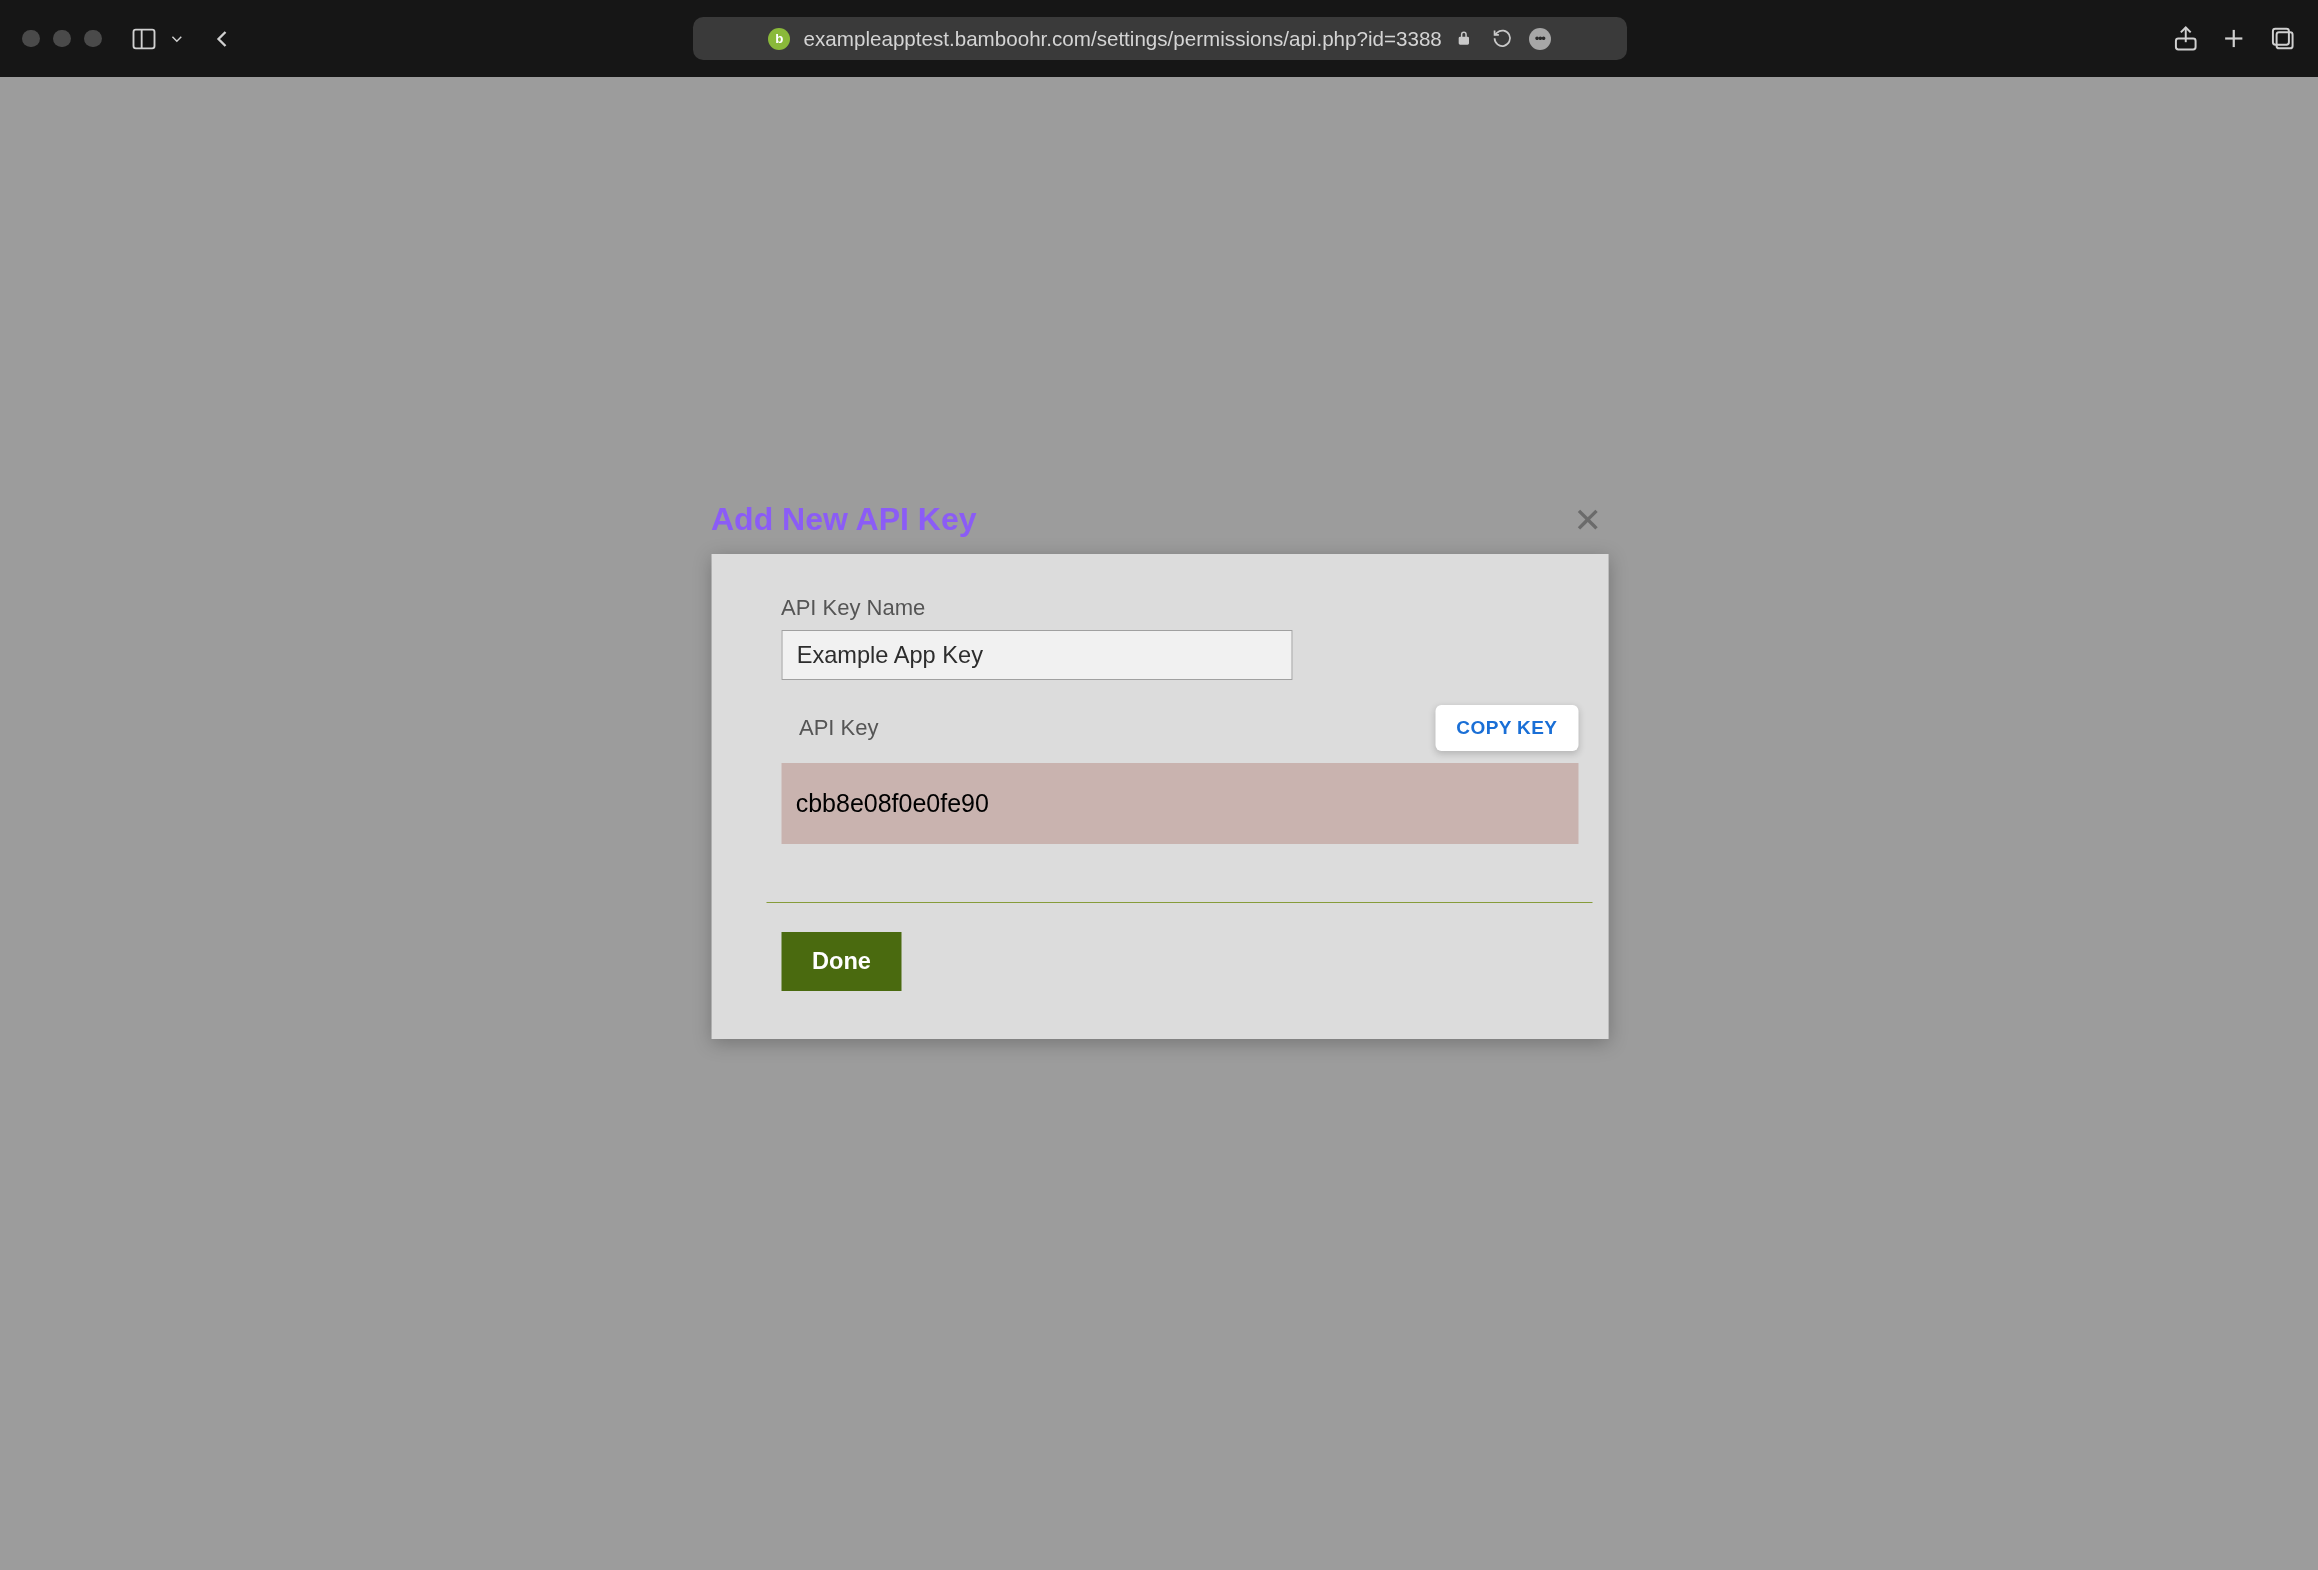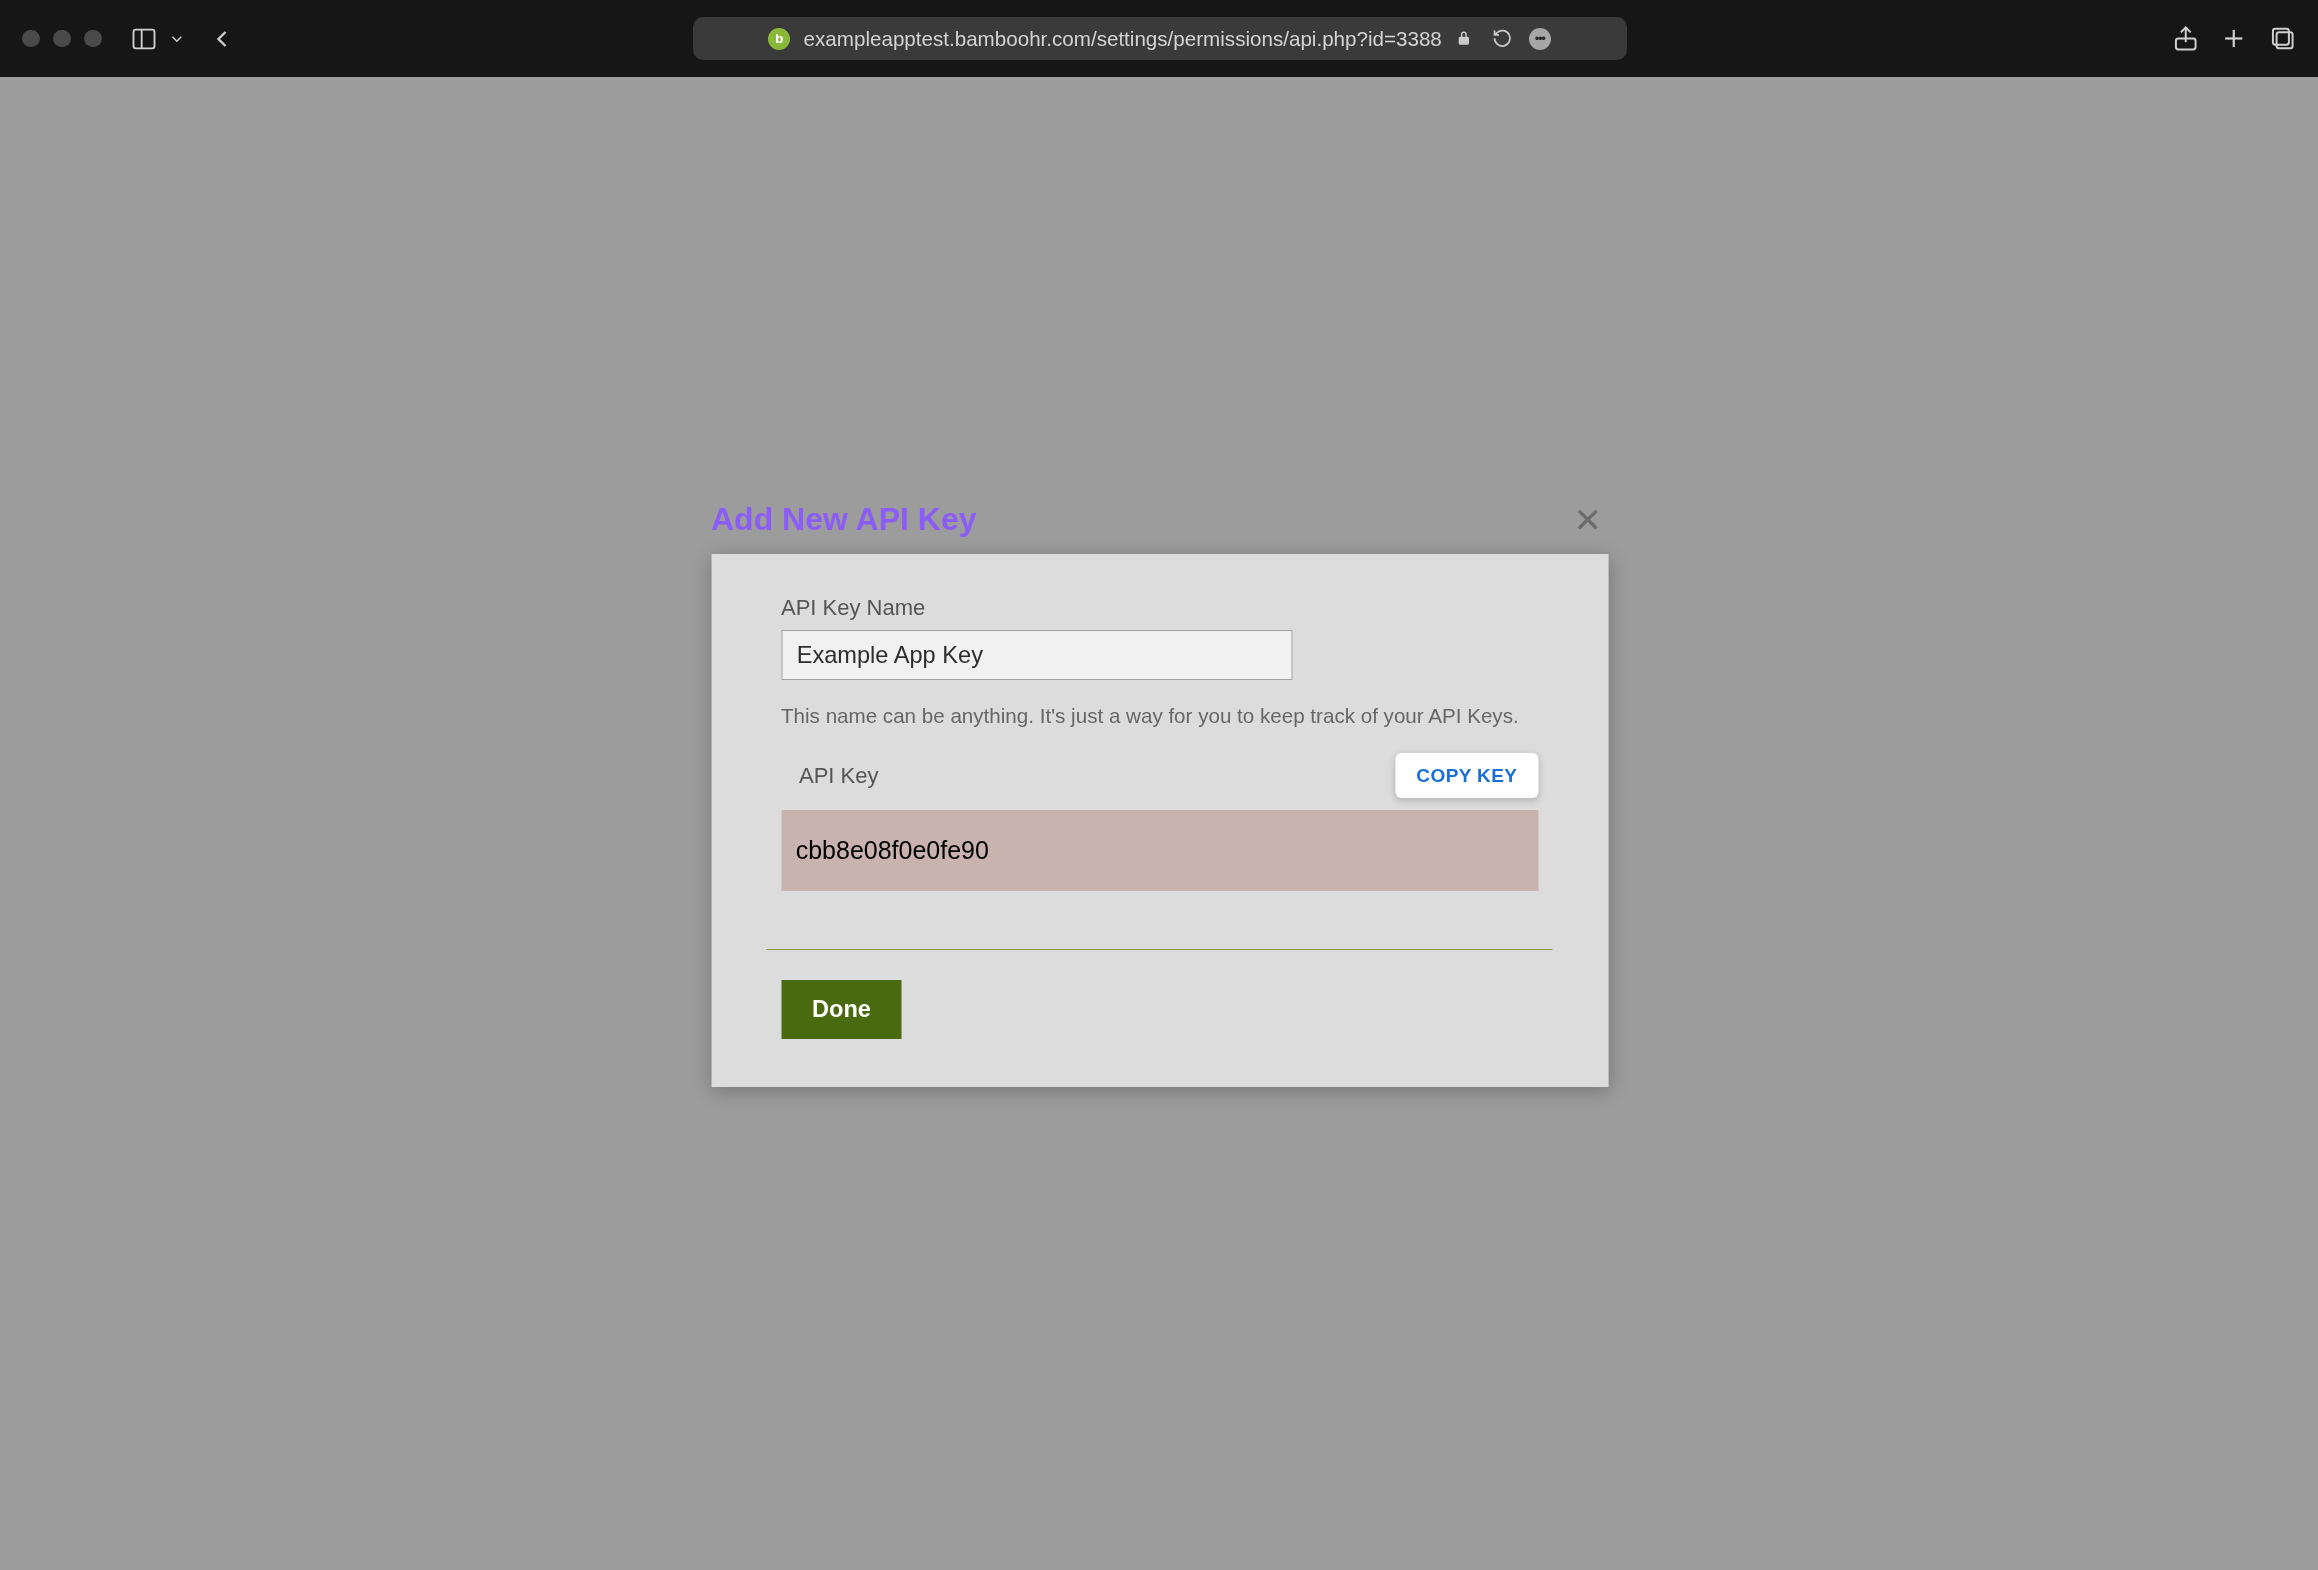--- a/index.html
+++ b/index.html
@@ -91,21 +91,21 @@
       font-size: 34px;
       color: #6b6b6b;
       font-weight: 300;
       cursor: pointer;
       line-height: 1;
       padding: 2.9px 5.9px;
     }
     .modal-body {
       background: rgba(255,255,255,0.65);
       box-shadow: 0 4.4px 17.7px rgba(0,0,0,0.25);
-      padding: 41px 70px 48px 70px;
+      padding: 41px 30px 48px 70px;
     }
     .field-label {
       font-size: 22px;
       color: #555;
       margin-bottom: 8.8px;
     }
     .text-input {
       width: 511px;
       height: 50px;
       border: 0.7px solid #a0a0a0;
@@ -236,21 +236,20 @@
 <div class="overlay"></div>
 
 <div class="modal">
   <div class="modal-header">
     <div class="modal-title">Add New API Key</div>
     <div class="close-x">✕</div>
   </div>
   <div class="modal-body">
     <div class="field-label">API Key Name</div>
     <input class="text-input" type="text" value="Example App Key" style="">
-    <div class="help-text">This name can be anything. It's just a way for you to keep track of your API Keys.</div>
     
     <div class="api-key-row">
       <div class="api-key-label">API Key</div>
       <button class="copy-key-btn">COPY KEY</button>
     </div>
     <div class="api-key-value">cbb8e08f0e0fe90</div>
     
     <hr class="divider">
     
     <div class="footer">

